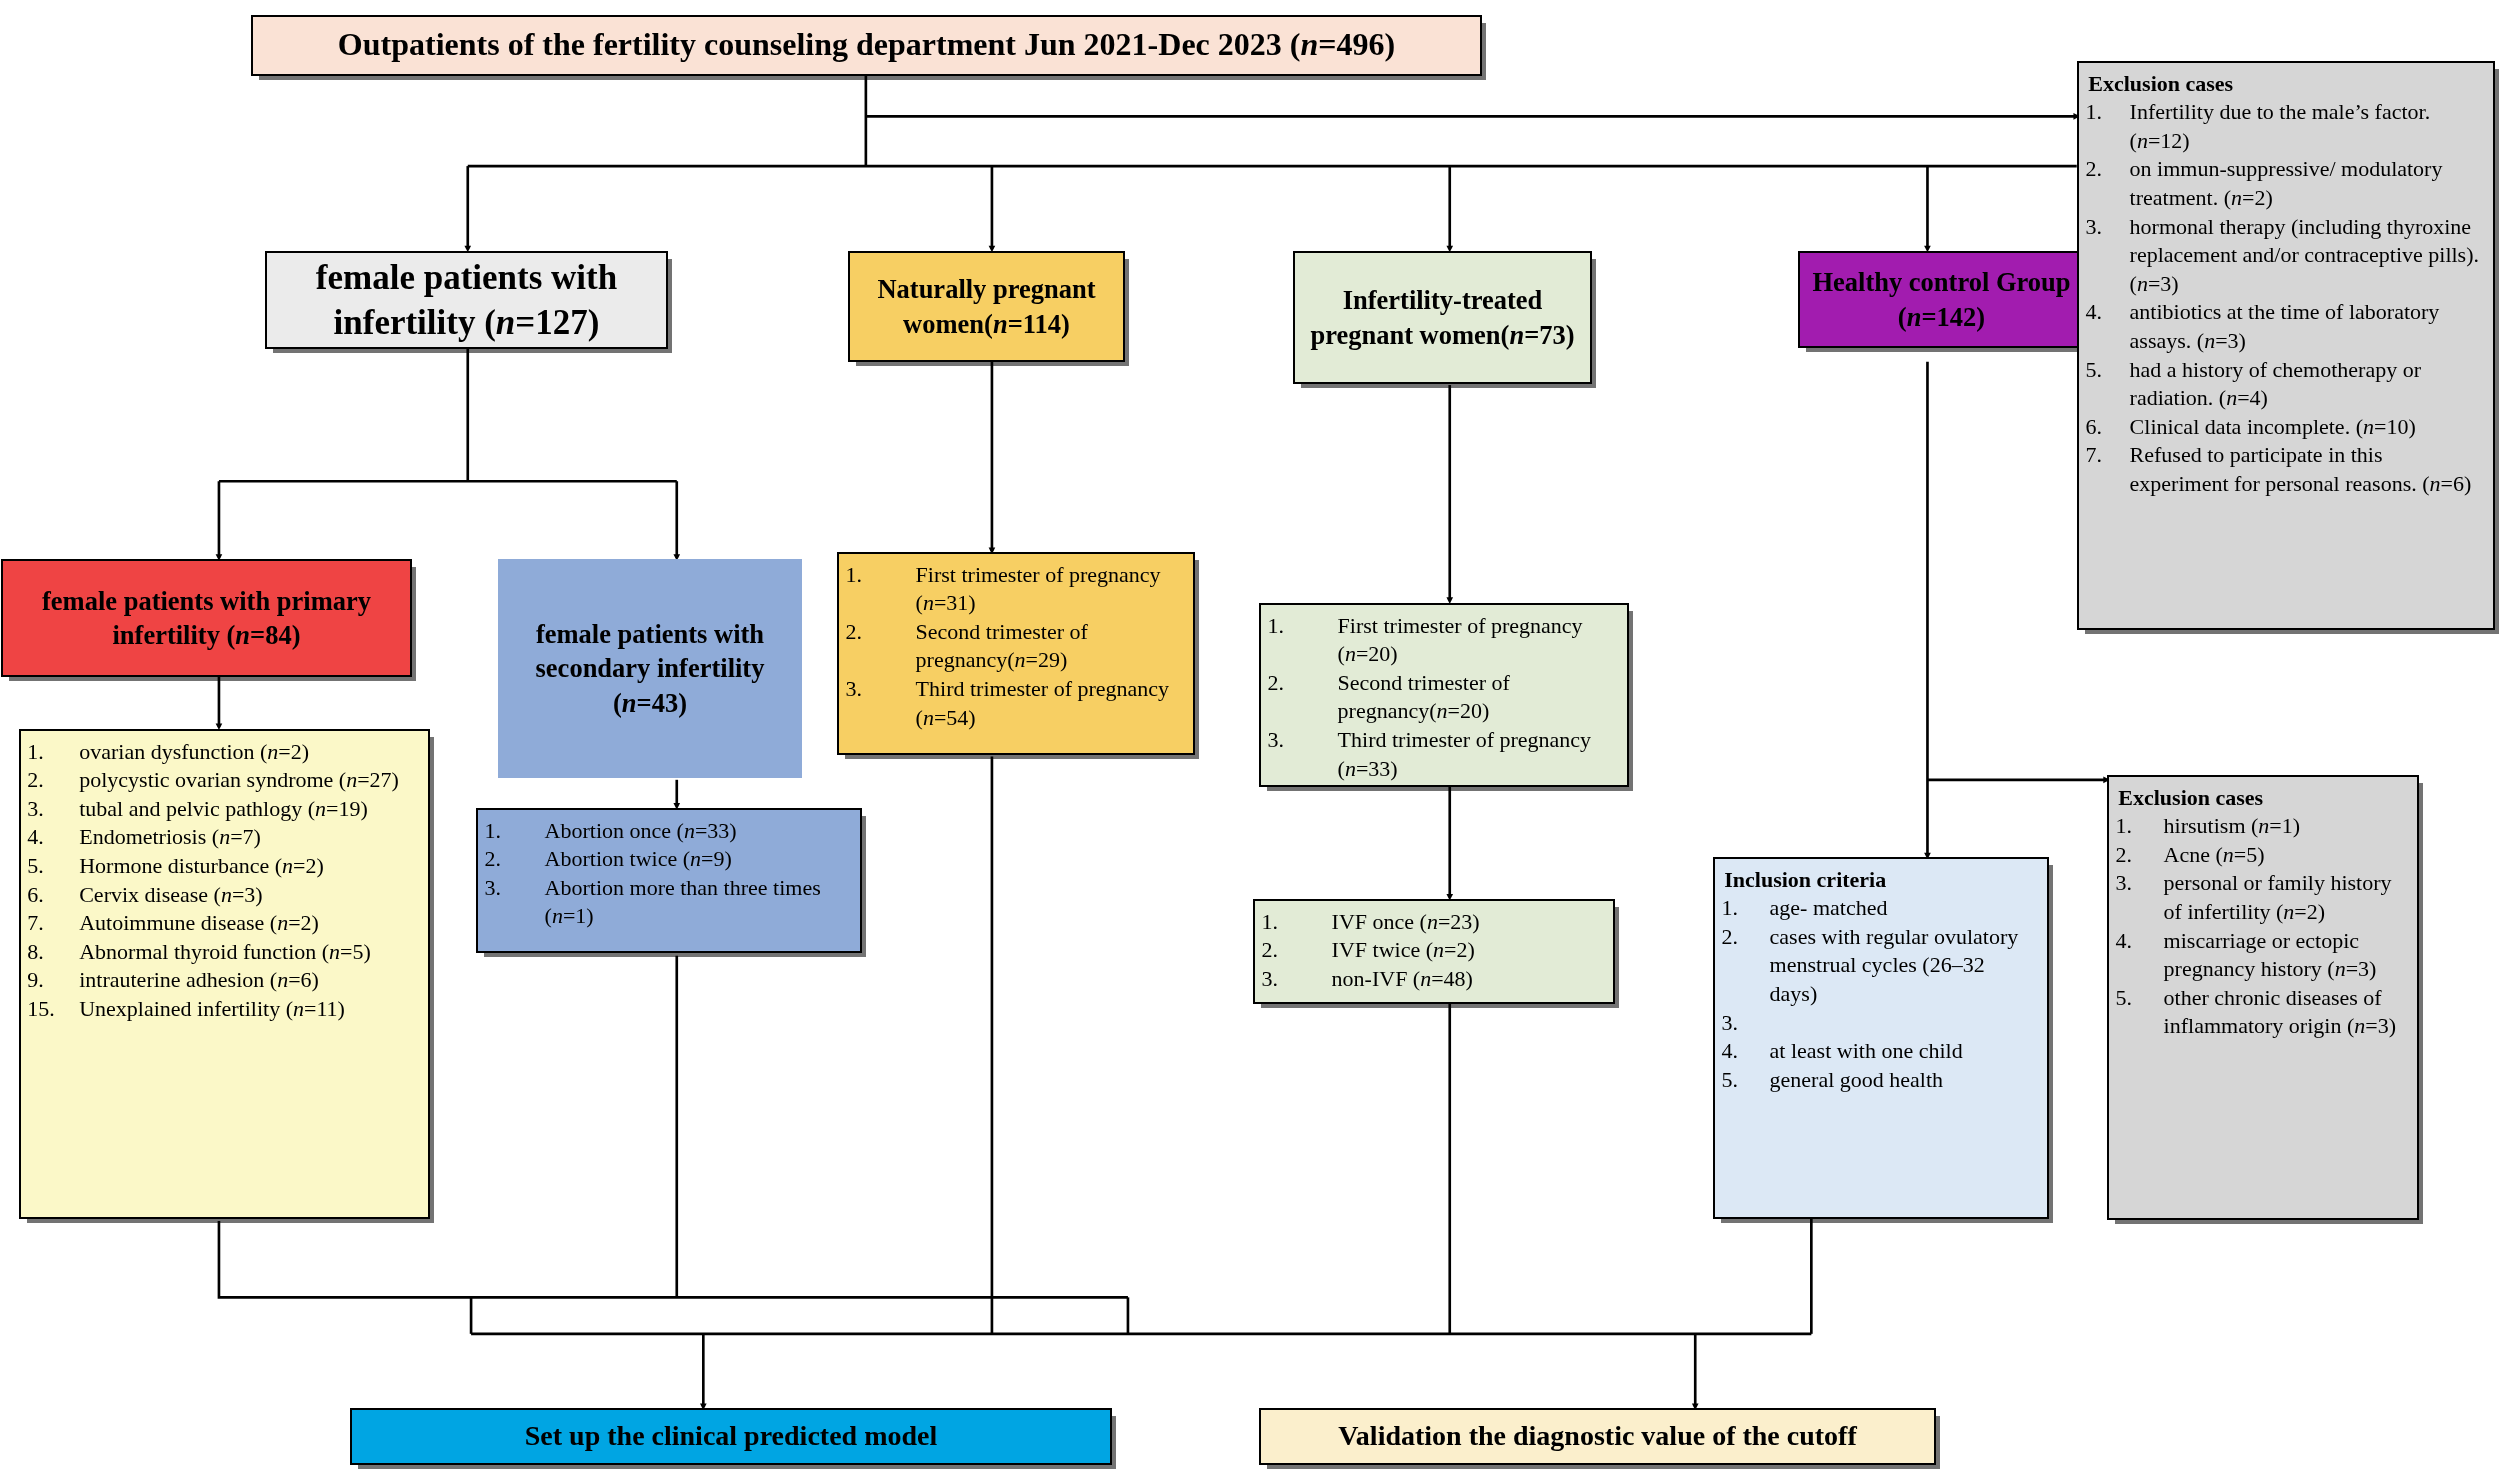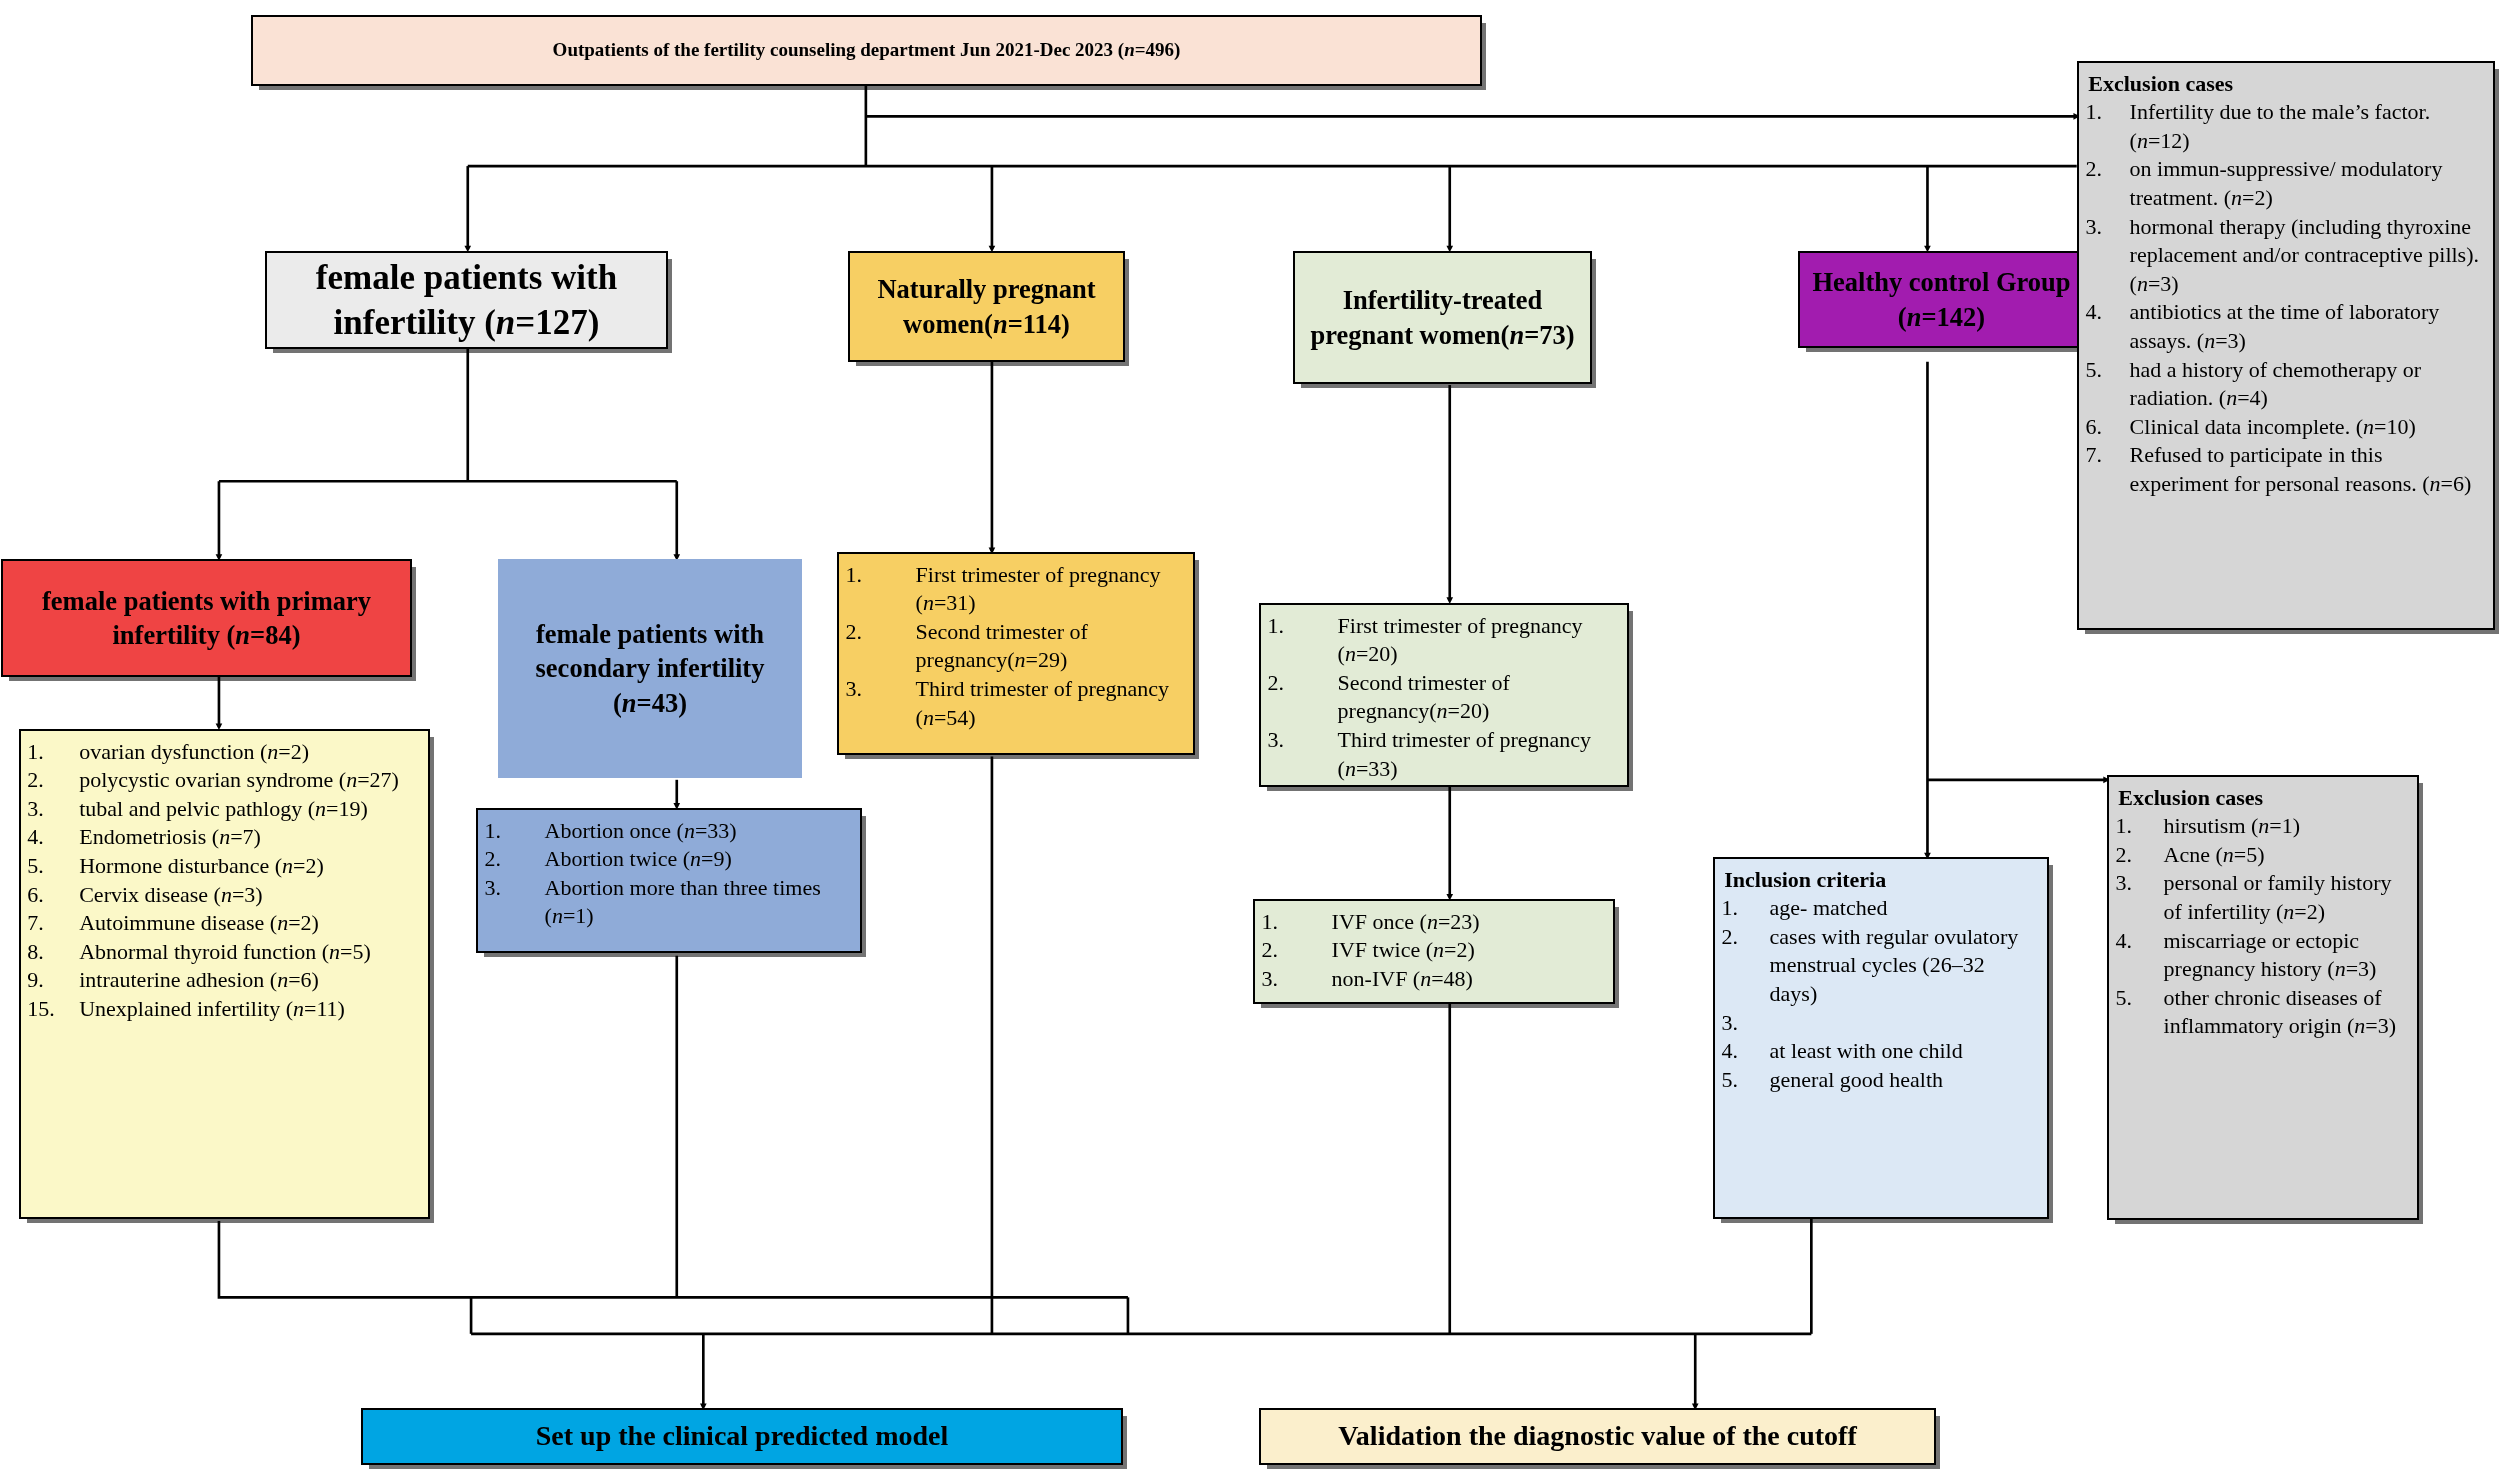--- a/index.html
+++ b/index.html
@@ -67,21 +67,21 @@
       <path d="M710,1955 L710,2010"></path>
       <path d="M1495,1140 L1495,2010"></path>
       <path d="M2185,1510 L2185,2010"></path>
       <path d="M2730,1835 L2730,2010"></path>
 
       <path d="M1060,2010 L1060,2120" marker-end="url(#ah)"></path>
       <path d="M2555,2010 L2555,2120" marker-end="url(#ah)"></path>
     </g>
   </svg>
 
-  <div class="box ttl" style="left:251px;top:14.6px;width:1231px;height:71px;background:#fae2d5;font-size:19px;">
+  <div class="box ttl" style="left:251px;top:14.6px;width:1231px;height:61px;background:#fae2d5;font-size:32px;">
     <span>Outpatients of the fertility counseling department Jun 2021-Dec 2023 (<i>n</i>=496)</span>
   </div>
 
   <div class="box ttl" style="left:265px;top:251px;width:403px;height:98px;background:#ebebeb;font-size:35px;padding:0 12px;">
     <span>female patients with infertility (<i>n</i>=127)</span>
   </div>
 
   <div class="box ttl" style="left:848px;top:251px;width:277px;height:111px;background:#f7cf63;font-size:26.5px;padding:0 9.3px;">
     <span>Naturally pregnant women(<i>n</i>=114)</span>
   </div>
@@ -293,21 +293,21 @@
           <span class="num" style="min-width: 48px;">4.</span>
           <span class="txt">miscarriage or ectopic pregnancy history (<i>n</i>=3)</span>
         </div>
         <div class="li">
           <span class="num" style="min-width: 48px;">5.</span>
           <span class="txt">other chronic diseases of inflammatory origin (<i>n</i>=3)</span>
         </div>
       </div>
   </div>
 
-  <div class="box ttl" style="left:361px;top:1408px;width:762px;height:57px;background:#00a5e3;font-size:28px;">
+  <div class="box ttl" style="left:350px;top:1408px;width:762px;height:57px;background:#00a5e3;font-size:28px;">
     <span>Set up the clinical predicted model</span>
   </div>
 
   <div class="box ttl" style="left:1259px;top:1408px;width:677px;height:57px;background:#fbefcc;font-size:28px;">
     <span>Validation the diagnostic value of the cutoff</span>
   </div>
 
 </div>
 
 

